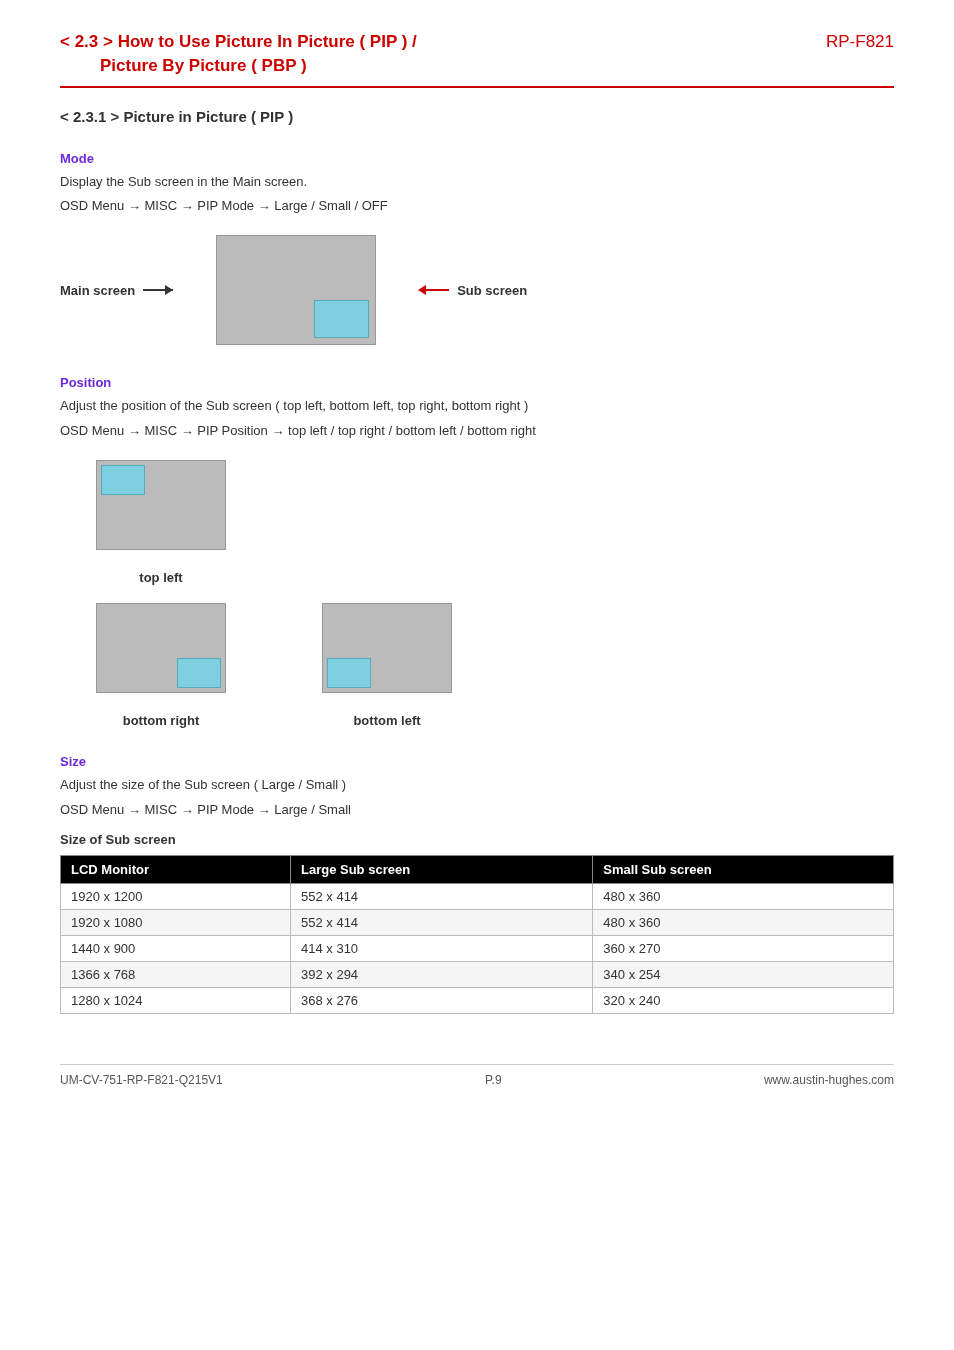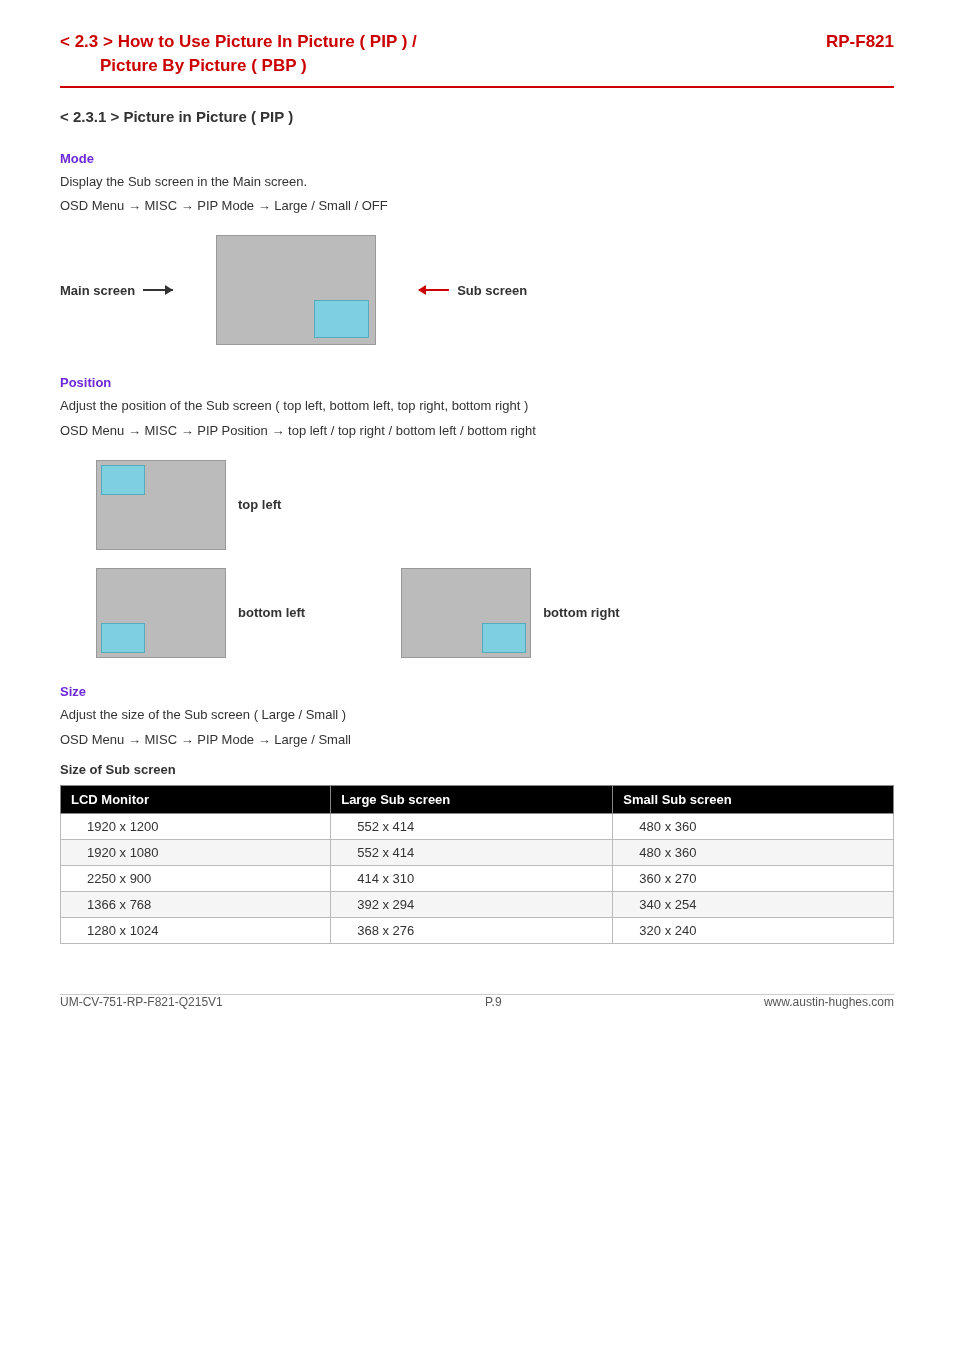--- a/index.html
+++ b/index.html
@@ -22,21 +22,21 @@
     }
     .page-title {
       color: #c00;
       font-size: 17px;
       font-weight: bold;
       line-height: 1.4;
     }
     .model-id {
       color: #c00;
       font-size: 17px;
-      font-weight: bold;
+      font-weight: normal;
       white-space: nowrap;
       padding-top: 2px;
     }
     .section-title {
       font-size: 15px;
       font-weight: bold;
       margin-bottom: 14px;
       color: #333;
     }
     .sub-section-title {
@@ -125,23 +125,23 @@
 
     
     .position-row {
       display: flex;
       gap: 60px;
       margin: 18px 0;
       align-items: flex-end;
     }
     .pos-item {
       display: flex;
-      flex-direction: row;
-      align-items: center;
-      gap: 12px;
+      flex-direction: column;
+      align-items: center;
+      gap: 20px;
       padding-left: 36px;
     }
     .pos-box {
       width: 130px;
       height: 90px;
       background: #bbb;
       position: relative;
       border: 1px solid #999;
     }
     .pos-sub {
@@ -170,38 +170,38 @@
     .size-table th {
       background: #000000;
       color: #fff;
       padding: 6px 10px;
       text-align: left;
       font-size: 13px;
       font-weight: bold;
       border: 1px solid #888;
     }
     .size-table td {
-      padding: 5px 26px;
+      padding: 5px 10px;
       border: 1px solid #bbb;
       font-size: 13px;
     }
     .size-table tr:nth-child(odd) td { background: #fff; }
     .size-table tr:nth-child(even) td { background: #f5f5f5; }
 
     .section-block {
       margin-bottom: 26px;
     }
 
     .page-footer {
       display: flex;
       justify-content: space-between;
       align-items: center;
       margin-top: 50px;
       border-top: 1px solid #ccc;
-      padding-top: 0;
+      padding-top: 8px;
       font-size: 12px;
       color: #555;
     }
     .page-number {
       text-align: center;
     }
   </style>
 </head>
 <body>
 
@@ -249,29 +249,29 @@
       <div class="pos-box">
         <div class="pos-sub top-left"></div>
       </div>
       <div class="pos-label">top left</div>
     </div>
   </div>
 
   <div class="position-row">
     <div class="pos-item">
       <div class="pos-box">
+        <div class="pos-sub bottom-right"></div>
+      </div>
+      <div class="pos-label">bottom right</div>
+    </div>
+    <div class="pos-item">
+      <div class="pos-box">
         <div class="pos-sub bottom-left"></div>
       </div>
       <div class="pos-label">bottom left</div>
-    </div>
-    <div class="pos-item">
-      <div class="pos-box">
-        <div class="pos-sub bottom-right"></div>
-      </div>
-      <div class="pos-label">bottom right</div>
     </div>
   </div>
 </div>
 
 <div class="section-block">
   <div class="sub-section-title">Size</div>
   <div class="text-line">Adjust the size of the Sub screen  ( Large  /  Small )</div>
   <div class="text-line">OSD Menu  →  MISC  →  PIP Mode  →  Large  /  Small</div>
 
   <div style="margin-top:12px;">
@@ -289,21 +289,21 @@
             <td>1920 x 1200</td>
             <td>552 x 414</td>
             <td>480 x 360</td>
           </tr>
           <tr>
             <td>1920 x 1080</td>
             <td>552 x 414</td>
             <td>480 x 360</td>
           </tr>
           <tr>
-            <td>2250 x 900</td>
+            <td>1440 x 900</td>
             <td>414 x 310</td>
             <td>360 x 270</td>
           </tr>
           <tr>
             <td>1366 x 768</td>
             <td>392 x 294</td>
             <td>340 x 254</td>
           </tr>
           <tr>
             <td>1280 x 1024</td>

